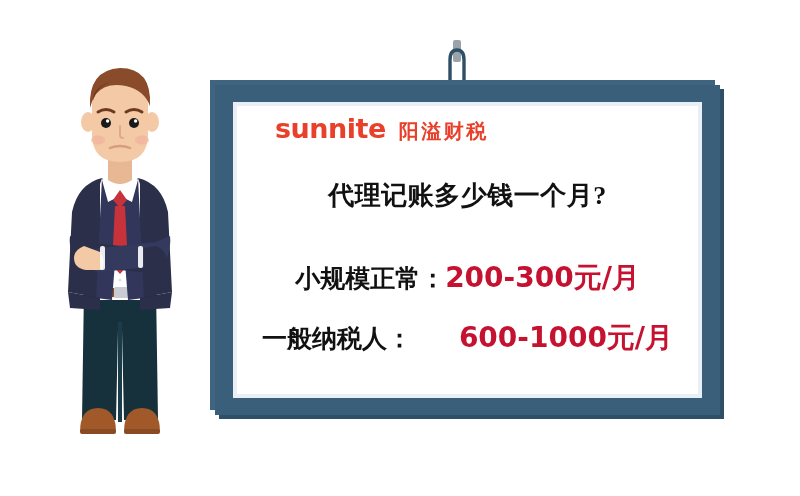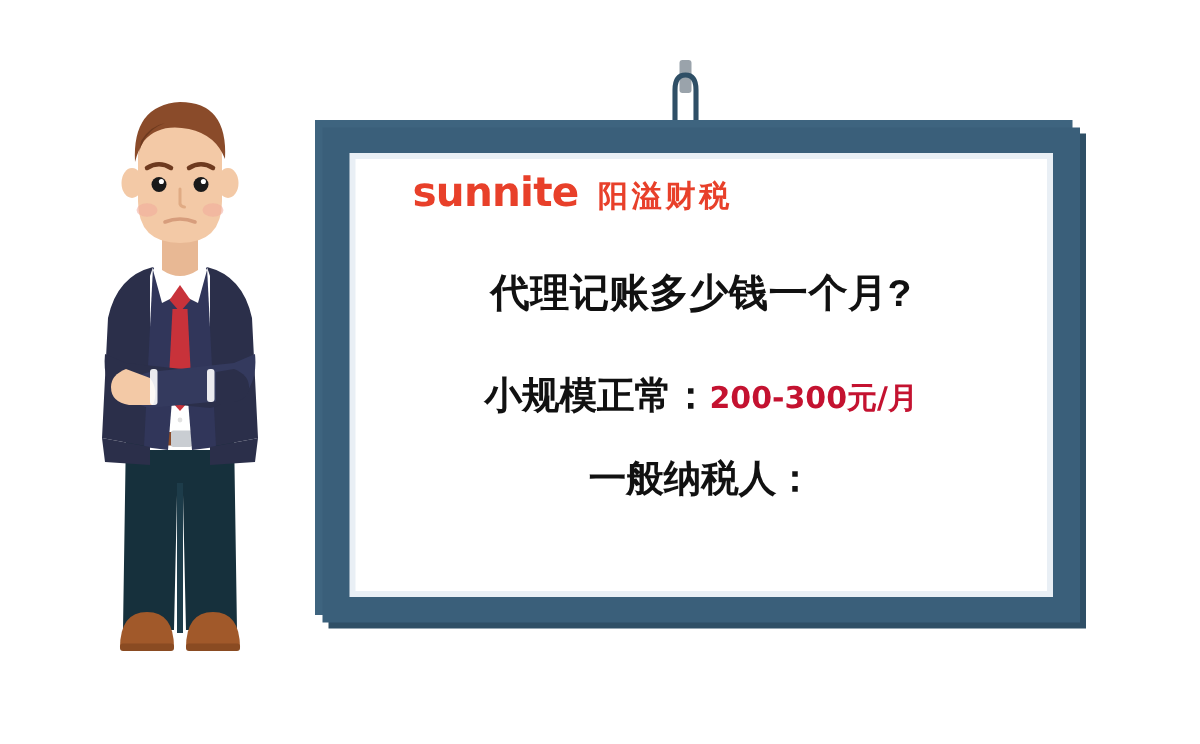--- a/index.html
+++ b/index.html
@@ -60,36 +60,36 @@
   }
   .logo-cn{
     font-family:Liberation Serif, serif;
     font-size:20px;font-weight:700;
     color:#e8402a;
     letter-spacing:2.5px;
     line-height:1;
   }
   .headline{
     text-align:center;
-    font-family:Liberation Mono, monospace;
+    font-family:Liberation Serif, serif;
     font-size:26px;font-weight:700;
     color:#111111;
     letter-spacing:0.5px;
     margin-top:36px;
   }
   .row{
     display:flex;align-items:baseline;justify-content:center;
     font-family:"DejaVu Sans","Liberation Sans",sans-serif;
     font-weight:700;
     white-space:nowrap;
   }
-  .row-1{margin-top:34px;justify-content:center;}
+  .row-1{margin-top:46px;justify-content:center;}
   .row-2{margin-top:22px;gap:47px;}
   .row .lab{font-size:25px;color:#111111;letter-spacing:0px;}
-  .row .val{font-size:20px;color:#c41230;letter-spacing:0px;}
+  .row .val{font-size:28px;color:#c41230;letter-spacing:0px;}
 </style>
 </head>
 <body>
 
 <div id="stage">
 
   <div class="character">
     <svg class="char-svg" viewBox="0 0 160 400" xmlns="http://www.w3.org/2000/svg">
 
       <g>
@@ -201,18 +201,19 @@
 
       <div class="headline">代理记账多少钱一个月?</div>
 
       <div class="row row-1">
         <span class="lab">小规模正常：</span>
         <span class="val">200-300元/月</span>
       </div>
 
       <div class="row row-2">
         <span class="lab">一般纳税人：</span>
+        <span class="val">600-1000元/月</span>
       </div>
 
     </div>
   </div>
 
 </div>
 
 </body></html>

